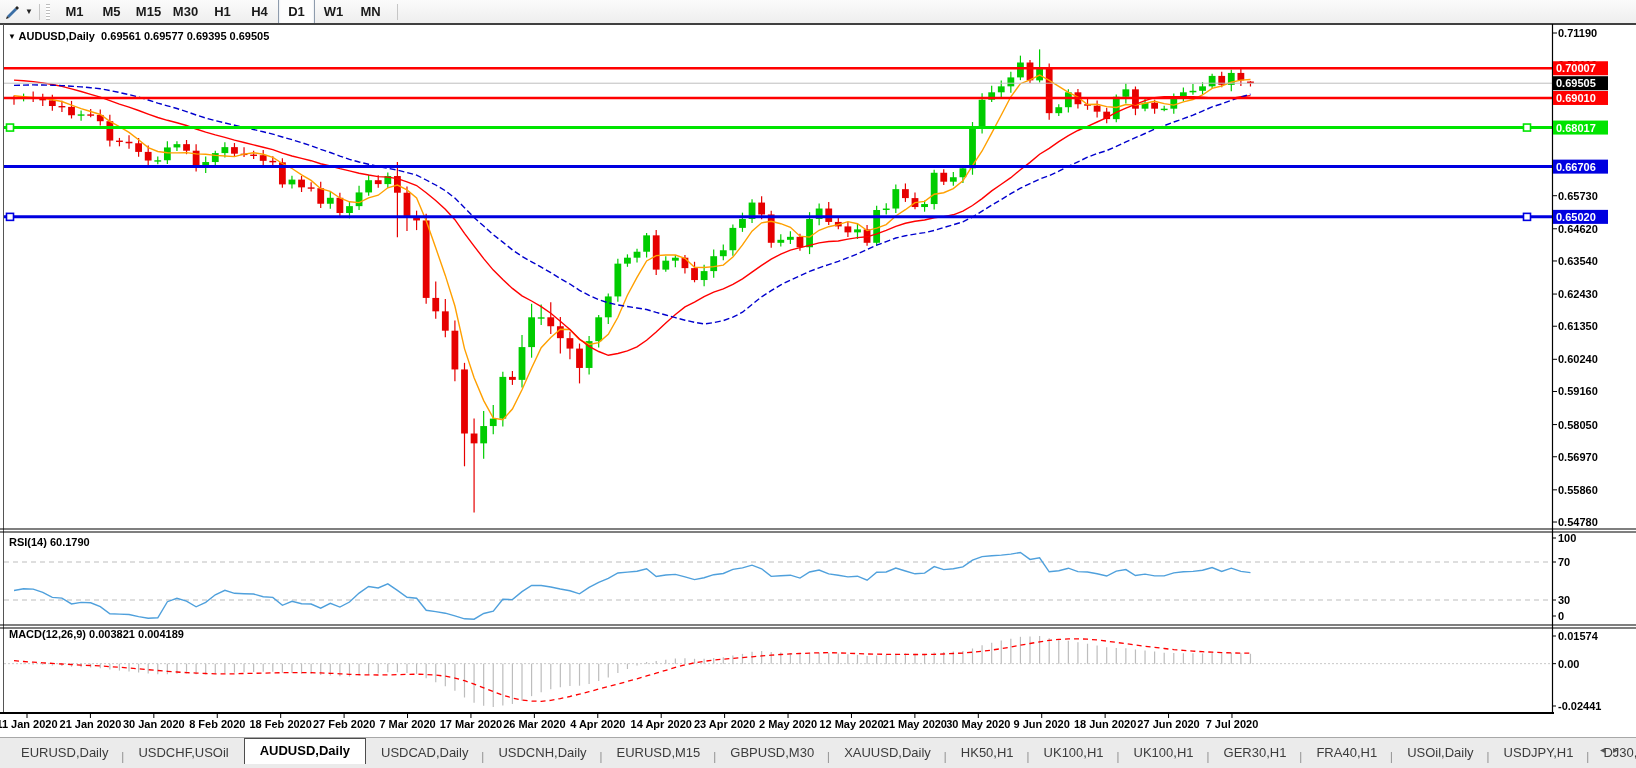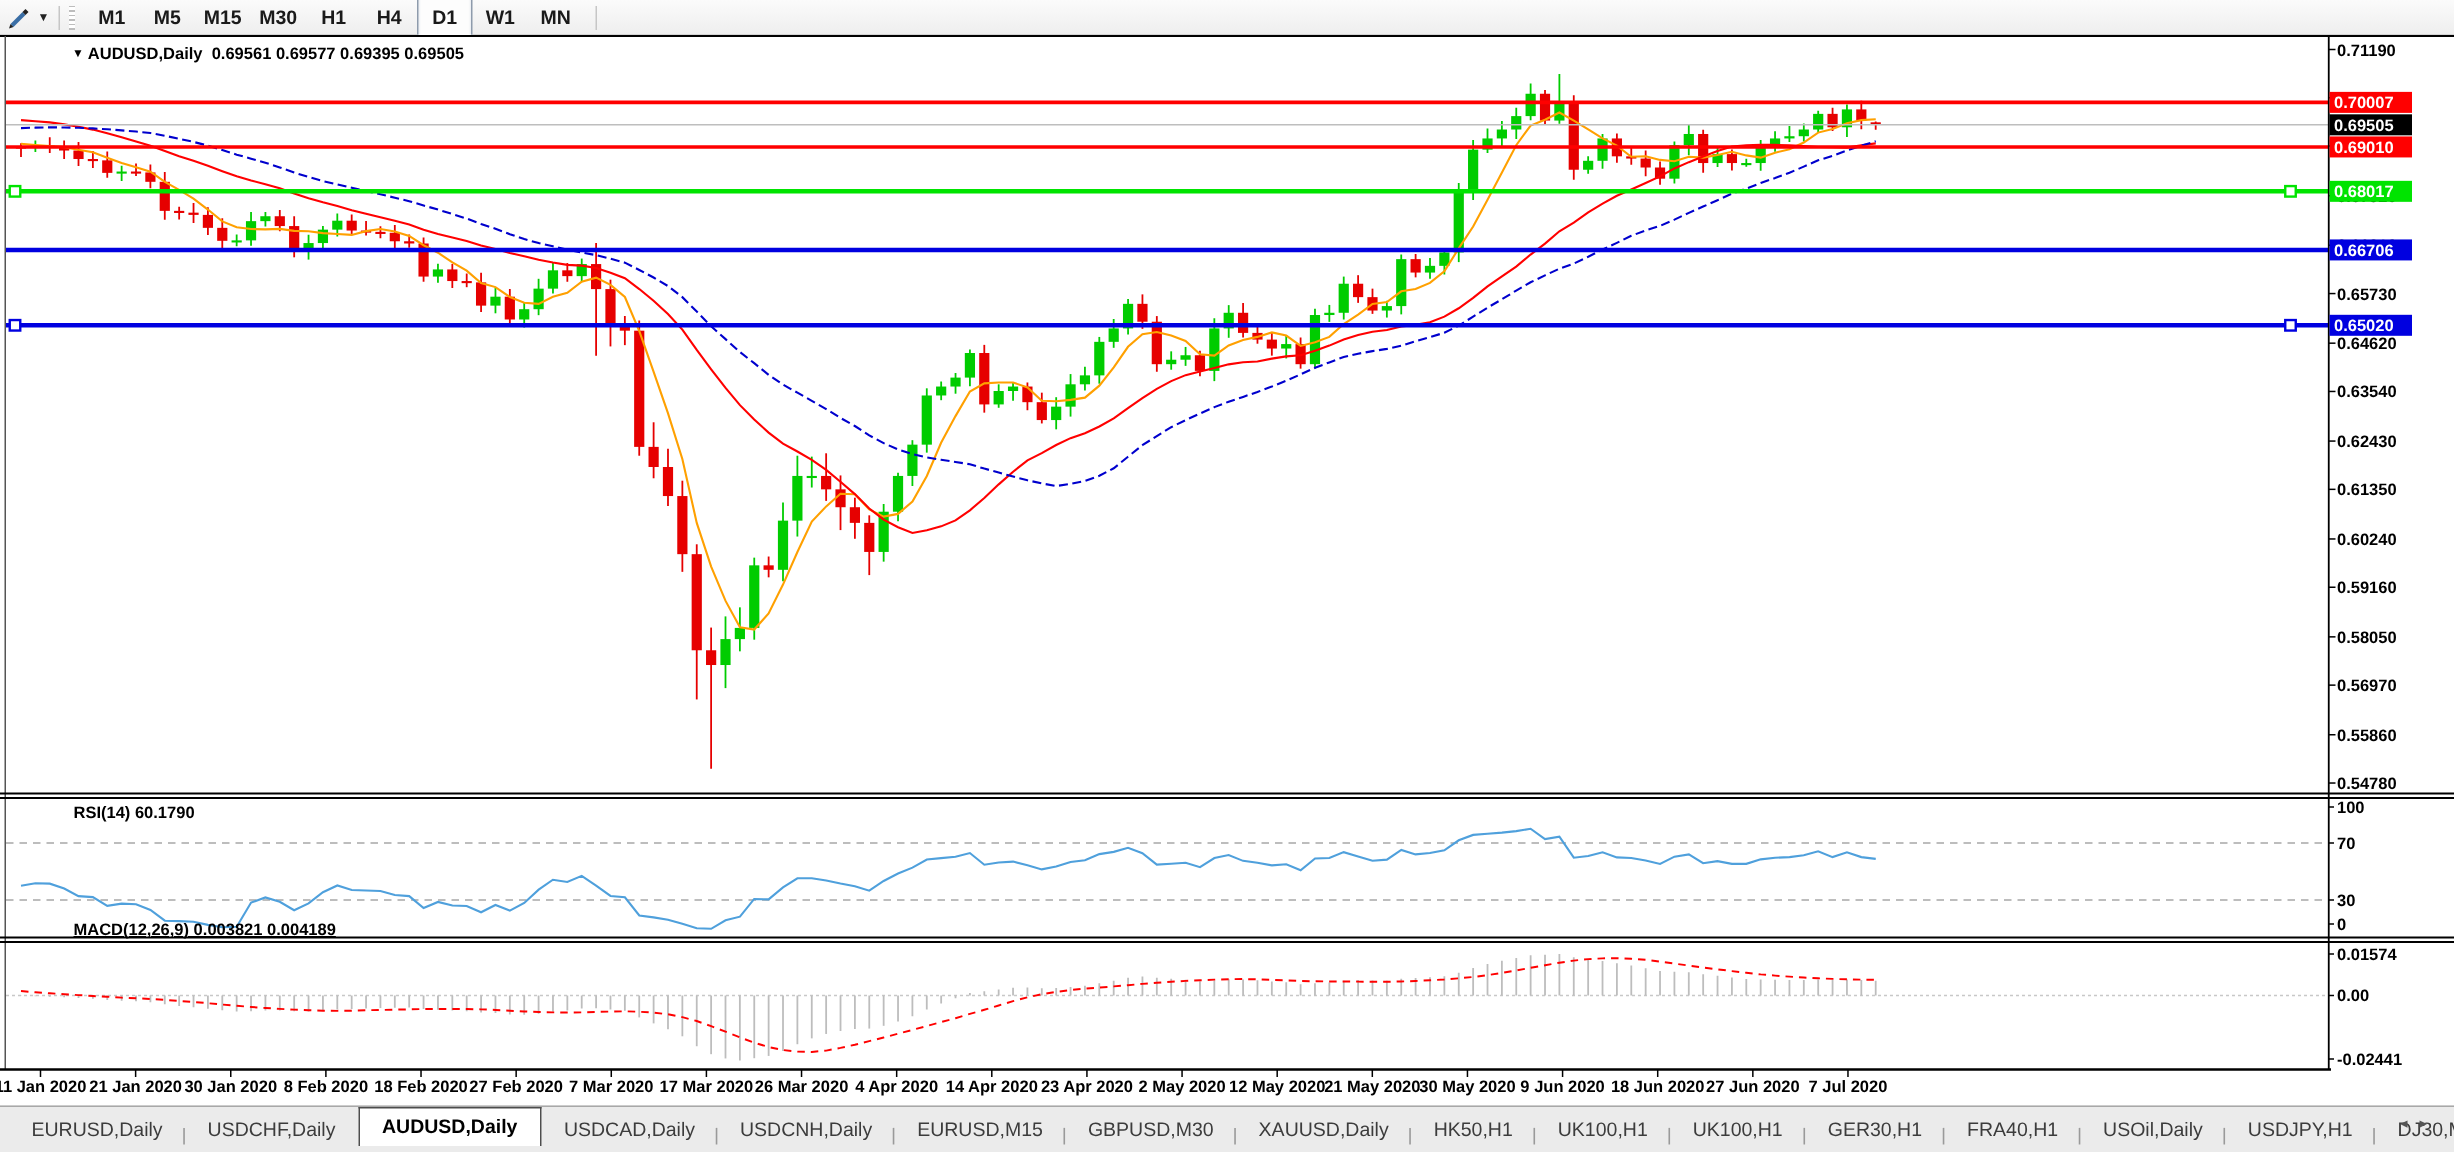--- a/index.html
+++ b/index.html
@@ -13,25 +13,25 @@
   .dd-arrow{font-size:8px;color:#222;width:12px;text-align:center;cursor:default;}
   .tbsep{width:1px;height:16px;background:#c6c6c6;margin:0 4px;}
   .grip{width:4px;height:16px;margin:0 6px 0 2px;
     background:repeating-linear-gradient(#bdbdbd 0 1px,#ffffff 1px 3px);}
   .tf-btn{min-width:29px;height:19px;line-height:19px;text-align:center;font-size:13px;
     font-weight:700;color:#1a1a1a;padding:16px 3px;border:1px solid transparent;border-radius:2px;}
   .tf-btn.active{background:#fdfdfd;border:1px solid #8e9bac;box-shadow:inset 0 0 2px #cfd7e2;text-align:center;}
   
   #chartwin{position:absolute;left:0;top:23px;width:1636px;height:713px;}
   #chart-svg{position:absolute;left:0;top:0;}
-  .pane-label{position:absolute;font-size:11px;font-weight:700;color:#000;white-space:pre;margin-left:40px;}
+  .pane-label{position:absolute;font-size:11px;font-weight:700;color:#000;white-space:pre;}
   #ohlc-title{left:8px;top:7px;}
   #ohlc-title .caret{font-size:8px;position:relative;top:-1px;}
   #rsi-label{left:9px;top:513px;text-align:center;}
-  #macd-label{left:9px;top:591px;text-decoration:underline;}
+  #macd-label{left:9px;top:605px;}
   
   #tabbar{position:absolute;left:0;top:737px;width:1636px;height:26px;
     background:#ebebeb;border-top:1px solid #a8a8a8;display:flex;align-items:flex-end;}
   .tab{height:22px;line-height:21px;padding:0 15px;font-size:13px;color:#3c3c3c;
     white-space:nowrap;position:relative;}
   .tab .sep{position:absolute;right:-1px;top:4px;color:#9a9a9a;}
   .tab.active{background:#ffffff;border:1px solid #4d4d4d;border-bottom:none;height:25px;
     line-height:23px;font-weight:700;color:#000;z-index:2;}
   #tab-arrows{position:absolute;right:10px;top:6px;font-size:10px;color:#555;letter-spacing:8px;}
   #statusstrip{position:absolute;left:0;top:763px;width:1636px;height:5px;background:#ebebeb;}
@@ -602,21 +602,21 @@
         <text x="1231.98" y="705" text-anchor="middle" font-size="11" font-weight="700" fill="#000" font-family="Liberation Sans, DejaVu Sans, sans-serif">7 Jul 2020</text>
       </svg>
     <div class="pane-label" id="ohlc-title"><span class="caret">▼</span> <span>AUDUSD,Daily</span>  <span>0.69561 0.69577 0.69395 0.69505</span></div>
     <div class="pane-label" id="rsi-label">RSI(14) 60.1790</div>
     <div class="pane-label" id="macd-label">MACD(12,26,9) 0.003821 0.004189</div>
   </div>
 
   <div id="tabbar">
     <div id="tabs" style="display:flex;align-items:flex-end;height:26px;margin-left:6px;">
         <div class="tab">EURUSD,Daily<span class="sep">|</span></div>
-        <div class="tab">USDCHF,Daily</div>
+        <div class="tab">USDCHF,USOil</div>
         <div class="tab active">AUDUSD,Daily</div>
         <div class="tab">USDCAD,Daily<span class="sep">|</span></div>
         <div class="tab">USDCNH,Daily<span class="sep">|</span></div>
         <div class="tab">EURUSD,M15<span class="sep">|</span></div>
         <div class="tab">GBPUSD,M30<span class="sep">|</span></div>
         <div class="tab">XAUUSD,Daily<span class="sep">|</span></div>
         <div class="tab">HK50,H1<span class="sep">|</span></div>
         <div class="tab">UK100,H1<span class="sep">|</span></div>
         <div class="tab">UK100,H1<span class="sep">|</span></div>
         <div class="tab">GER30,H1<span class="sep">|</span></div>

